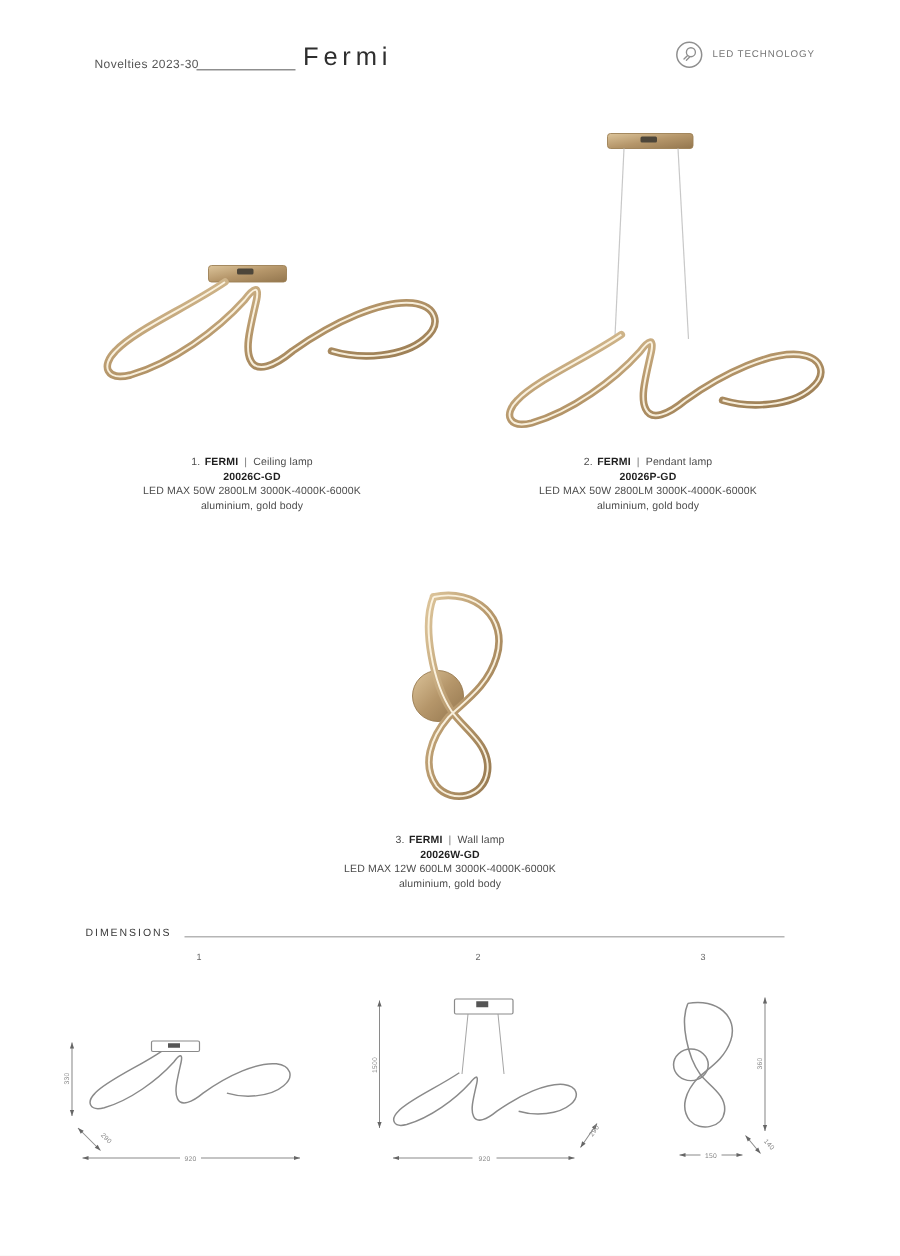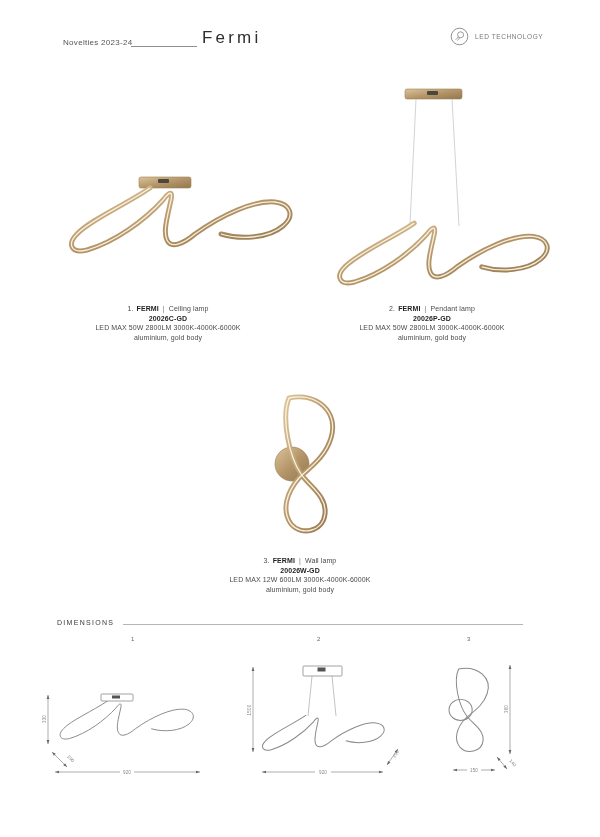--- a/index.html
+++ b/index.html
@@ -40,21 +40,21 @@
         <stop offset="0" stop-color="#dcc49a"></stop>
         <stop offset="0.5" stop-color="#b5966a"></stop>
         <stop offset="1" stop-color="#93764e"></stop>
       </linearGradient>
       <path id="swirl" fill="none" d="M95,38 C70,55 35,70 22,84 C12,94 16,104 32,100 C60,92 90,70 108,50 C114,42 118,40 116,50 C112,68 108,82 112,90 C116,99 128,94 140,84 C168,64 200,50 220,52 C236,54 240,66 228,76 C214,88 186,90 166,84"></path>
       <path id="ribbon8" fill="none" d="M42,8 C70,2 92,22 84,48 C78,68 62,78 52,88 C40,102 34,120 44,134 C54,146 76,142 78,124 C80,106 62,96 54,84 C42,66 34,28 42,8"></path>
     </defs>
   </svg>
 
   <header>
-    <span class="collection">Novelties 2023-24</span>
+    <span class="collection">Novelties 2023-30</span>
     <span class="header-rule"></span>
     <h1 class="page-title">Fermi</h1>
     <div class="brand-badge">
       <svg width="19" height="19" viewBox="0 0 19 19">
         <circle cx="9.5" cy="9.5" r="8.3" fill="none" stroke="#8f8f8f" stroke-width="1"></circle>
         <circle cx="10.6" cy="7.8" r="3" fill="none" stroke="#8f8f8f" stroke-width="0.9"></circle>
         <path d="M8.4,10 L6,12.4 M9.6,11.2 L7.6,13.2" fill="none" stroke="#8f8f8f" stroke-width="0.9" stroke-linecap="round"></path>
       </svg>
       <span class="label">LED TECHNOLOGY</span>
     </div>

